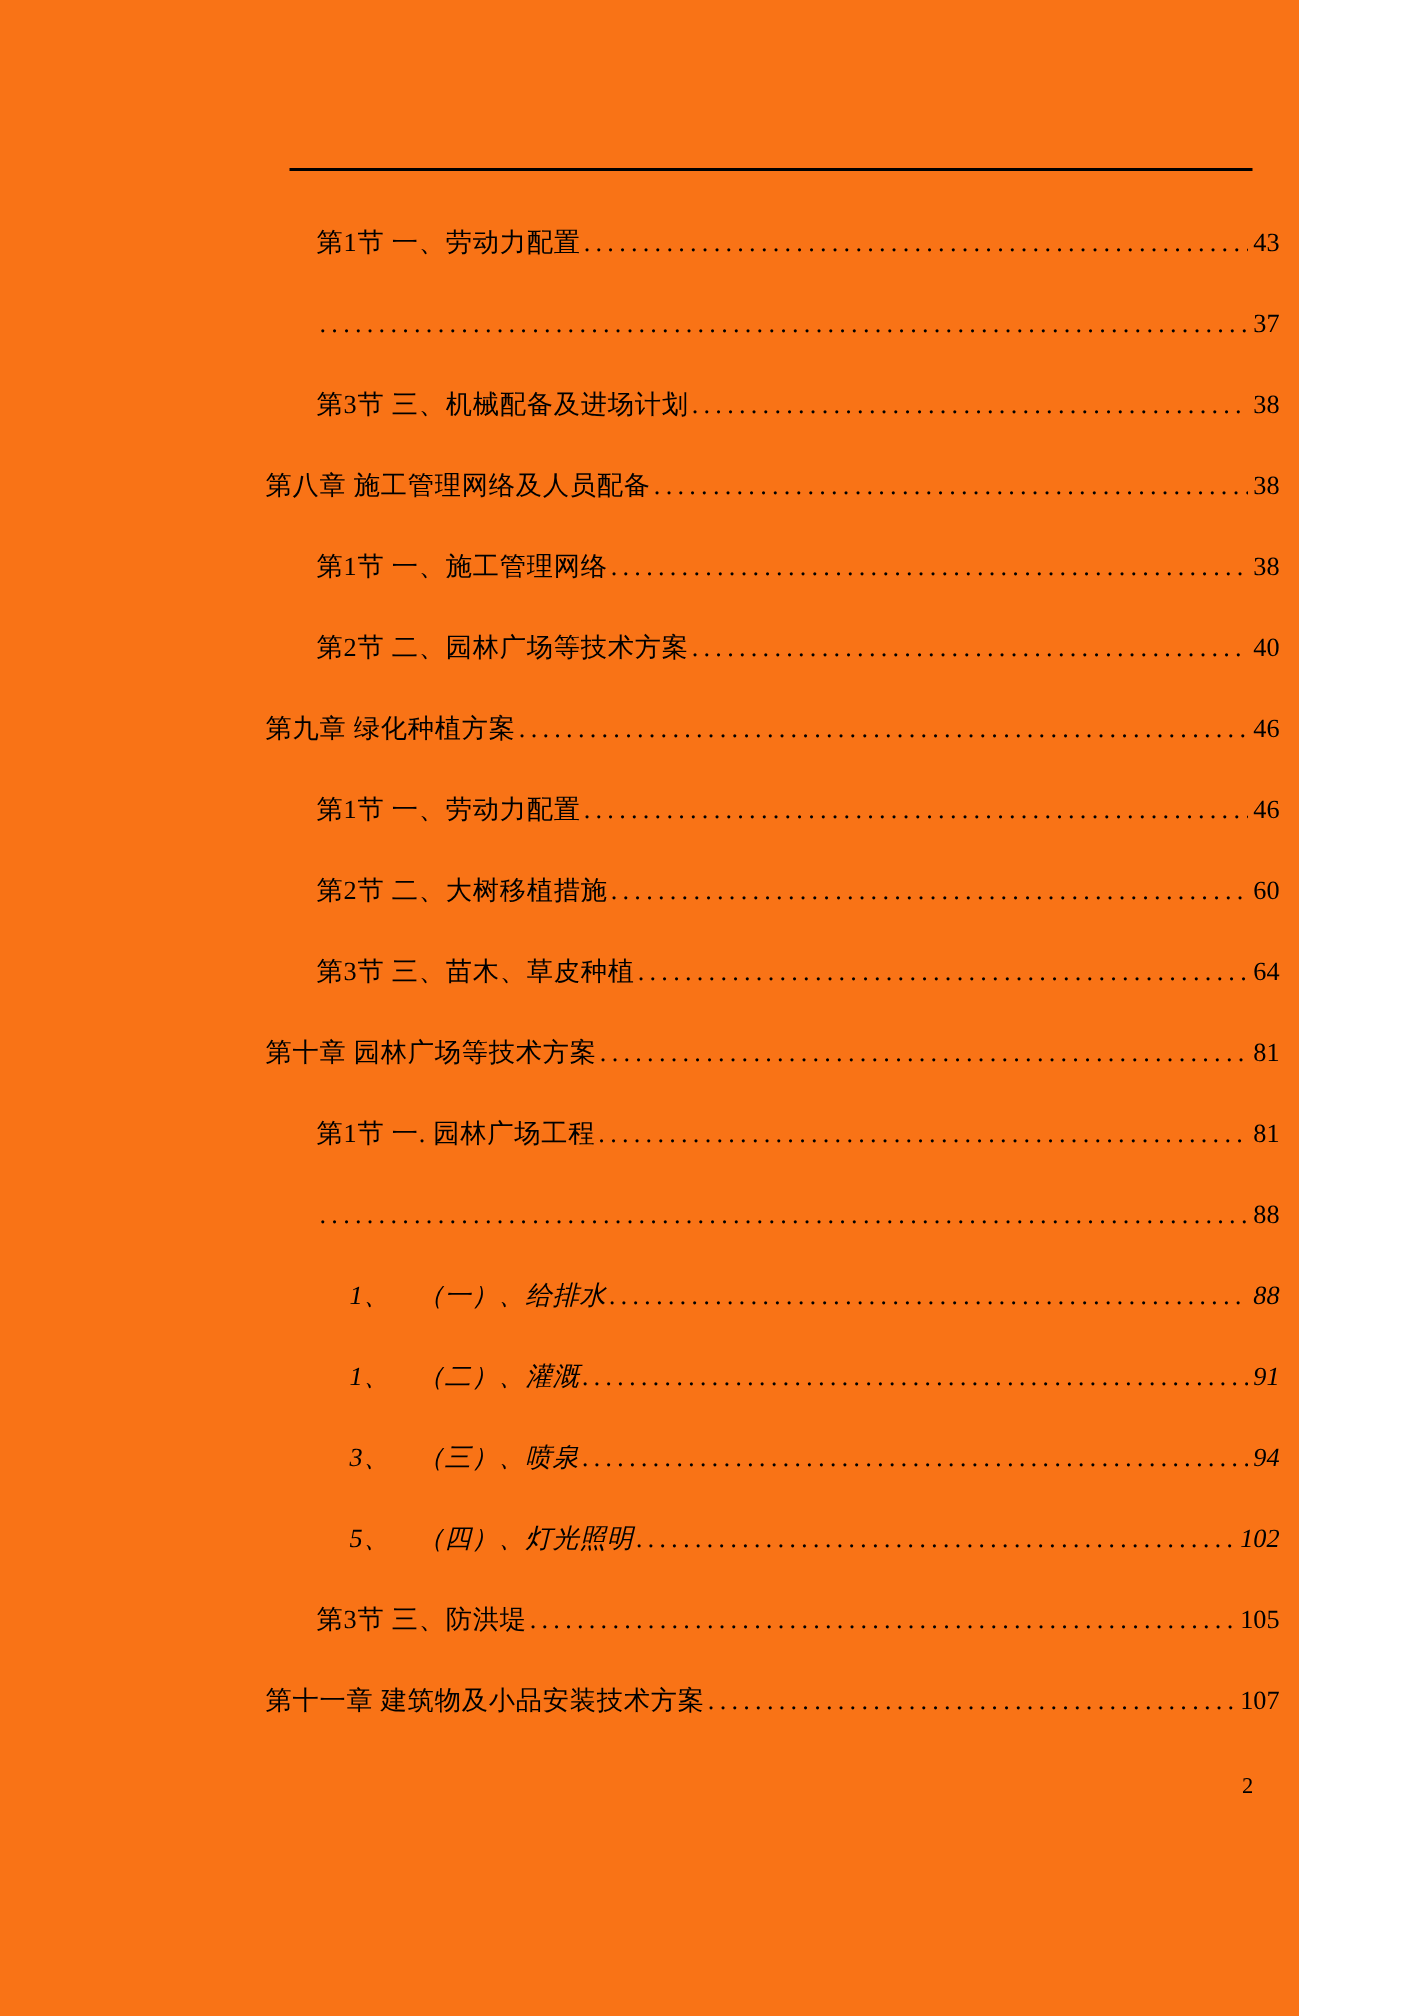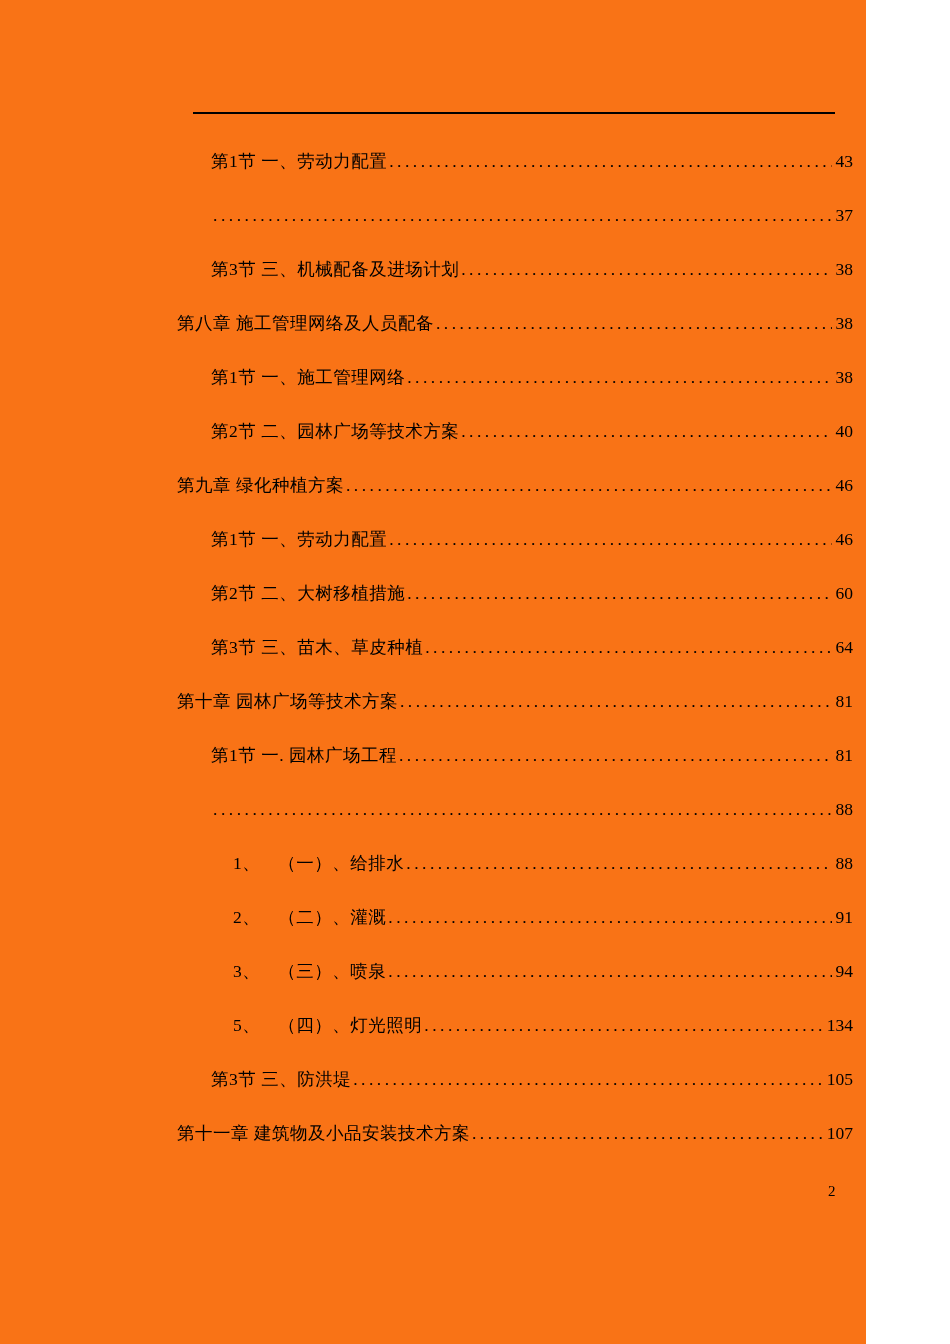--- a/index.html
+++ b/index.html
@@ -32,21 +32,21 @@
   }
   .row {
     display: flex;
     align-items: center;
     height: 54px;
     font-size: 17.5px;
     line-height: 22px;
   }
   .row.chapter { padding-left: 0; text-align: center; }
   .row.section { padding-left: 34px; }
-  .row.sub     { padding-left: 56px; }
+  .row.sub     { padding-left: 56px; font-style: italic; }
   .t {
     white-space: nowrap;
     letter-spacing: 0.5px;
   }
   .toc-dots {
     flex: 1;
     overflow: hidden;
     white-space: nowrap;
     letter-spacing: 3.5px;
     margin: 0 4px 0 2px;
@@ -147,35 +147,35 @@
       <span class="p">88</span>
     </div>
 
     <div class="row sub">
       <span class="t">1、　（一）、给排水</span>
       <span class="toc-dots">............................................................................................................................................</span>
       <span class="p">88</span>
     </div>
 
     <div class="row sub">
-      <span class="t">2、　（二）、灌溉</span>
+      <span class="t">1、　（二）、灌溉</span>
       <span class="toc-dots">............................................................................................................................................</span>
       <span class="p">91</span>
     </div>
 
     <div class="row sub">
       <span class="t">3、　（三）、喷泉</span>
       <span class="toc-dots">............................................................................................................................................</span>
       <span class="p">94</span>
     </div>
 
     <div class="row sub">
       <span class="t">5、　（四）、灯光照明</span>
       <span class="toc-dots">............................................................................................................................................</span>
-      <span class="p">134</span>
+      <span class="p">102</span>
     </div>
 
     <div class="row section">
       <span class="t">第3节 三、防洪堤</span>
       <span class="toc-dots">............................................................................................................................................</span>
       <span class="p">105</span>
     </div>
 
     <div class="row chapter">
       <span class="t">第十一章 建筑物及小品安装技术方案</span>

